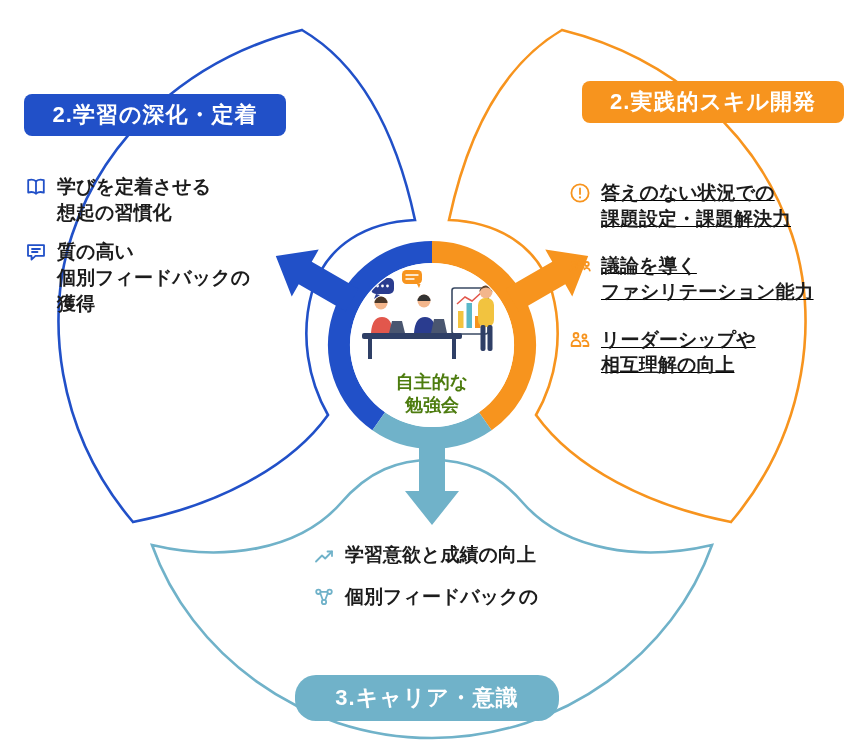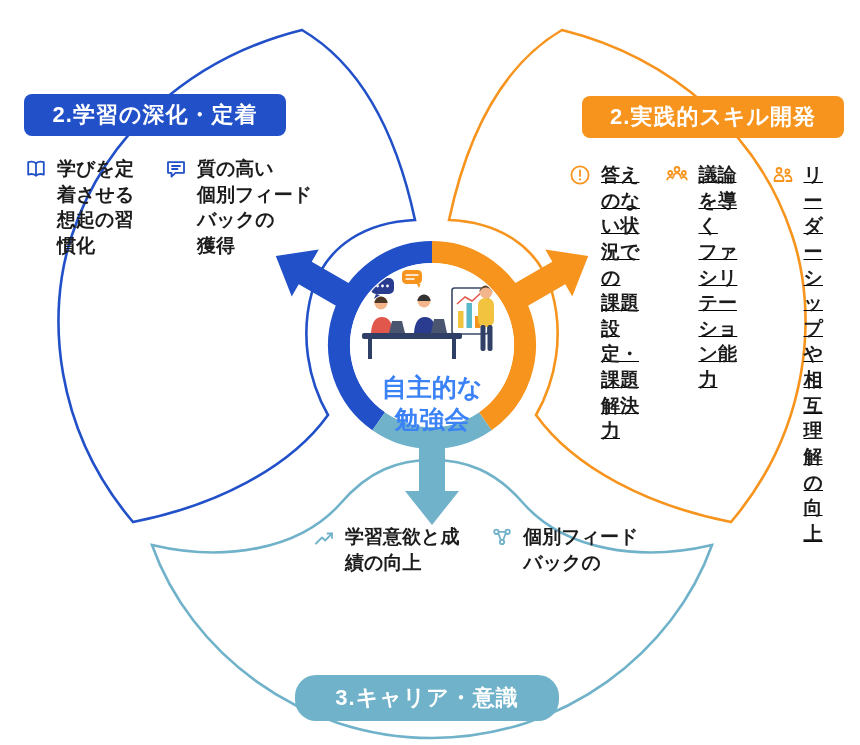--- a/index.html
+++ b/index.html
@@ -7,41 +7,41 @@
     position:relative;width:860px;height:745px;background:#ffffff;overflow:hidden;
     font-family:"Liberation Sans","DejaVu Sans",sans-serif;
   }
   svg.scene{position:absolute;left:0;top:0;}
 
   .pill{
     position:absolute;display:flex;align-items:center;justify-content:center;
     color:#fff;font-weight:700;font-size:22px;letter-spacing:1px;
   }
   .pill-blue{left:24px;top:94px;width:262px;height:42px;background:var(--blue);border-radius:8px;}
-  .pill-orange{left:582px;top:96px;width:262px;height:42px;background:var(--orange);border-radius:8px;}
+  .pill-orange{left:582px;top:81px;width:262px;height:42px;background:var(--orange);border-radius:8px;}
   .pill-teal{left:295px;top:675px;width:264px;height:46px;background:var(--teal);border-radius:21px;}
 
-  .list{position:absolute;display:flex;flex-direction:row;}
+  .list{position:absolute;display:flex;flex-direction:column;margin-top:18px;}
   .list-blue{left:24px;top:156px;width:292px;gap:14px;}
   .list-orange{left:568px;top:162px;width:266px;gap:22px;text-decoration:underline;}
   .list-teal{left:312px;top:524px;width:342px;gap:16px;}
 
   .item{display:flex;gap:9px;align-items:flex-start;}
   .icon{flex:0 0 auto;width:24px;height:24px;margin-top:1px;}
   .icon svg{width:24px;height:24px;display:block;}
   .c-blue{color:var(--blue);}
   .c-orange{color:var(--orange);}
   .c-teal{color:var(--teal);}
   .item-text{
     font-size:19px;font-weight:700;line-height:1.35;color:var(--text);
     white-space:pre-line;
   }
   .center-label{
     position:absolute;left:342px;top:371px;width:180px;text-align:center;
-    font-size:25px;font-weight:700;line-height:1.28;color:#3b82f6;white-space:pre-line;
+    font-size:18px;font-weight:700;line-height:1.28;color:#4d7c0f;white-space:pre-line;
   }
 
   .petal{fill:none;stroke-width:2.6;}
   .petal-blue{stroke:var(--blue);}
   .petal-orange{stroke:var(--orange);}
   .petal-teal{stroke:var(--teal);}
   .seg-blue{stroke:var(--blue);}
   .seg-orange{stroke:var(--orange);}
   .seg-teal{stroke:var(--teal);}
   .arrow-blue{fill:var(--blue);}

